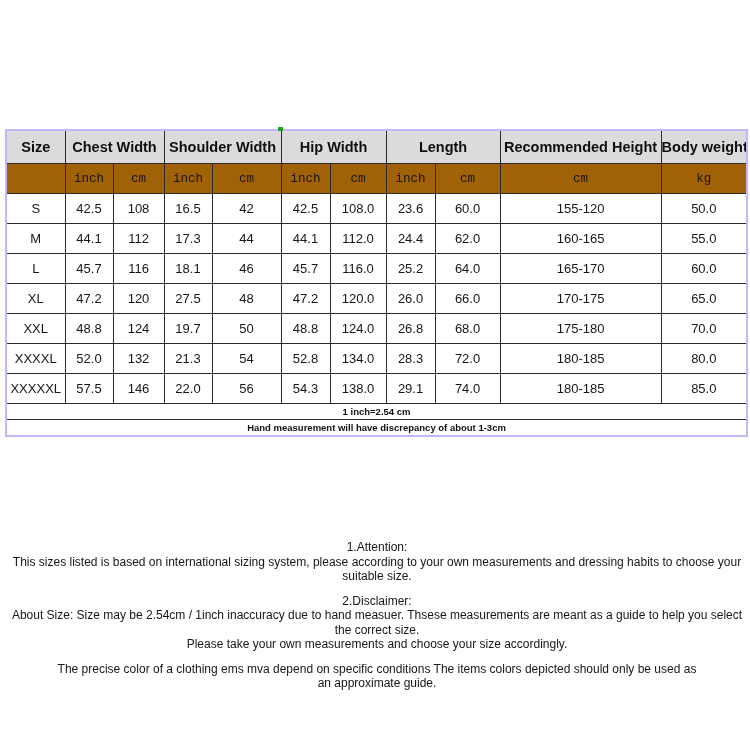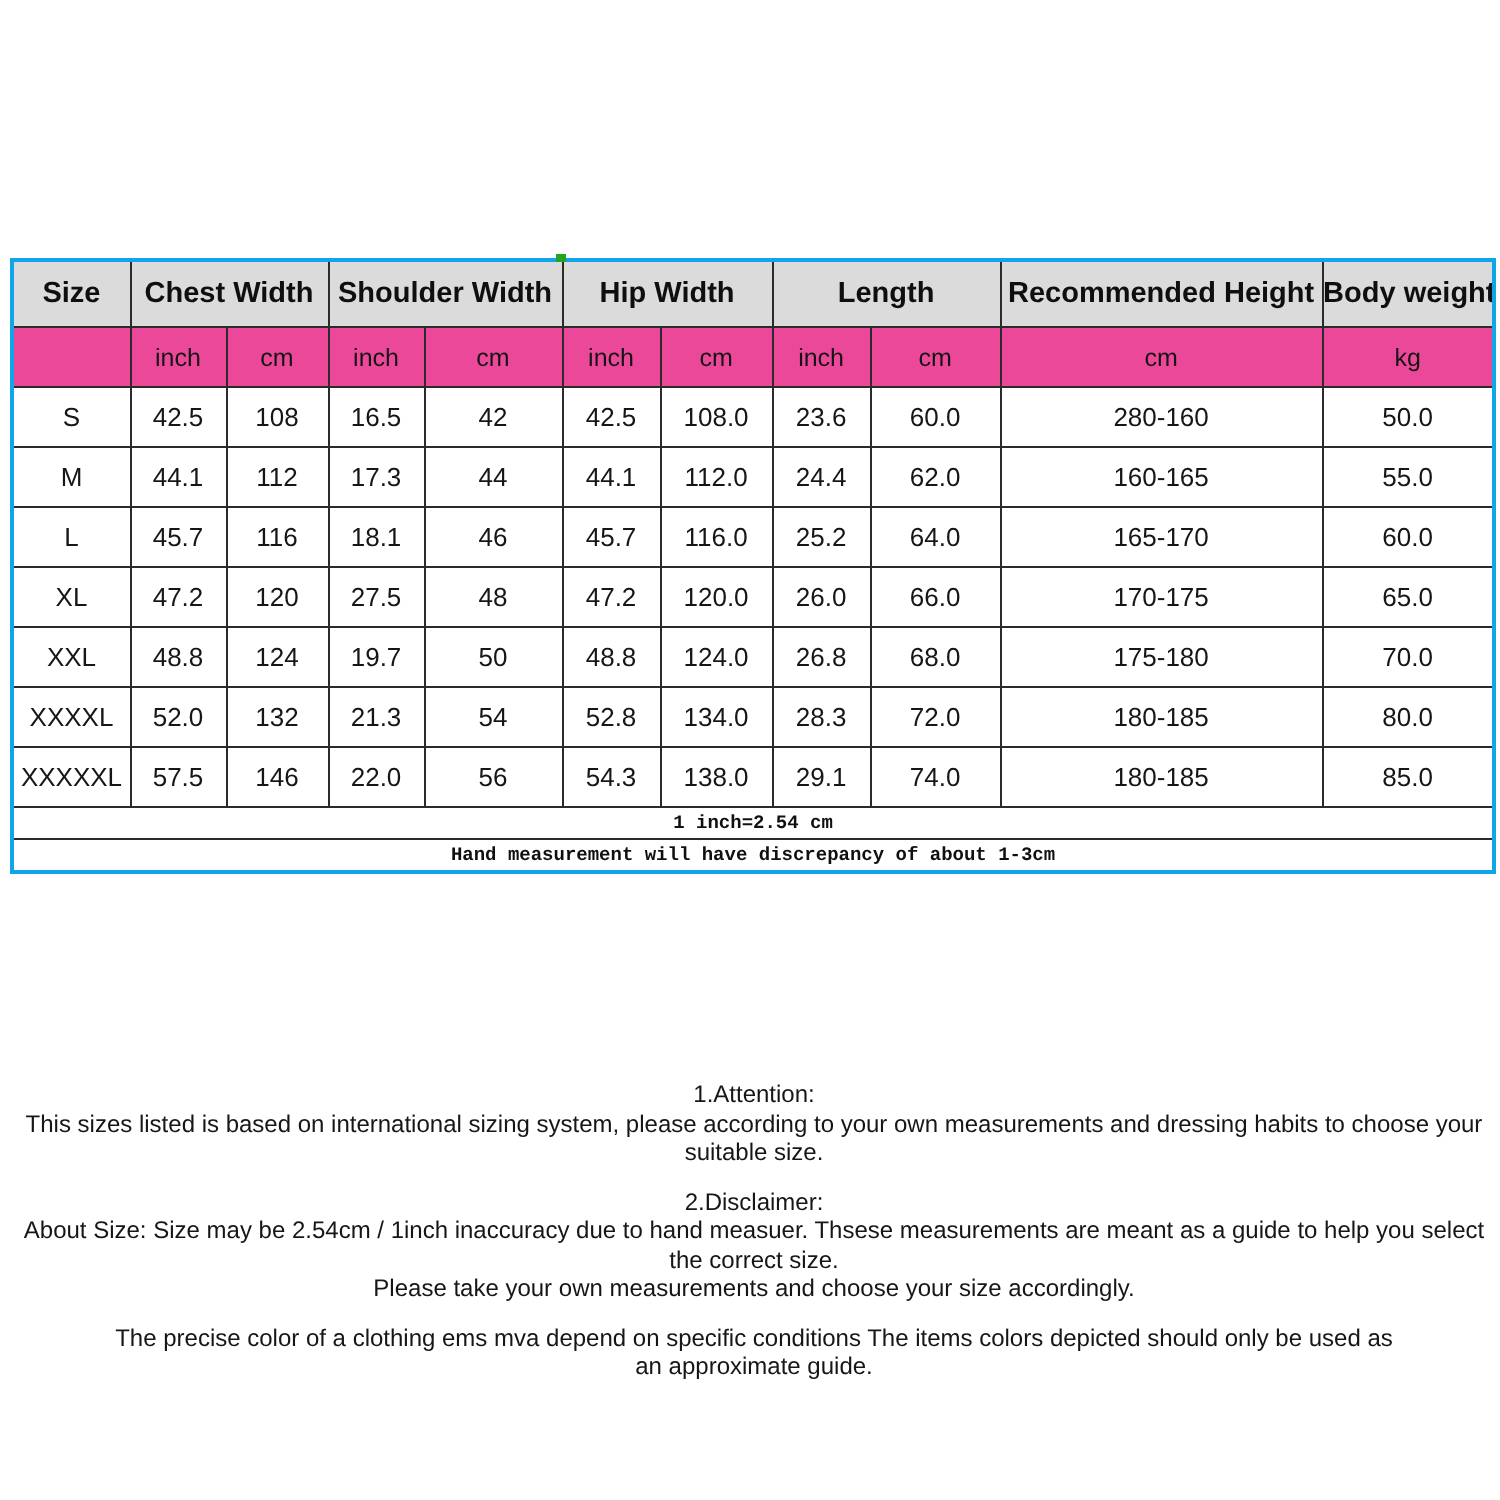--- a/index.html
+++ b/index.html
@@ -4,35 +4,35 @@
 <style>
   html,body{margin:0;padding:0;}
   body{
     width:750px;height:750px;background:#ffffff;position:relative;
     font-family:"Liberation Sans", sans-serif;color:#111;
     -webkit-font-smoothing:antialiased;
   }
   .table-wrap{position:absolute;left:5px;top:129px;}
   table.size-chart{
     border-collapse:collapse;table-layout:fixed;width:741px;background:#fff;
-    border:2px solid #0ea5e9;
+    border:2px solid #c4b5fd;
   }
   table.size-chart th, table.size-chart td{
     border:1px solid #2b2b2b;text-align:center;vertical-align:middle;
     padding:0;overflow:hidden;white-space:nowrap;
   }
   tr.group-row th{
     height:32px;background:#dbdbdb;font-weight:bold;font-size:14.5px;color:#0f0f0f;
   }
   tr.units-row th{
-    height:29px;background:#ec4899;font-weight:normal;font-size:12.5px;color:#151515;
+    height:29px;background:#a16207;font-weight:normal;font-size:12.5px;color:#151515;font-family:Liberation Mono, monospace;
   }
   tbody.data-body td{height:29px;font-size:13px;color:#161616;background:#fff;}
   tr.footnote-row td{
-    height:15px;font-family:Liberation Mono, monospace;font-weight:bold;
+    height:15px;font-family:Liberation Sans, sans-serif;font-weight:bold;
     font-size:9.5px;color:#101010;background:#fff;letter-spacing:0px;
   }
   .green-marker{
     position:absolute;left:278px;top:127px;width:5px;height:4px;background:#1fa51f;
   }
   .notes{
     position:absolute;left:6px;top:540px;width:742px;
     font-size:12px;line-height:14.5px;color:#161616;
   }
   .notes section{margin:0 0 10px 0;}
@@ -84,21 +84,21 @@
         <tr>
           <td>S</td>
           <td>42.5</td>
           <td>108</td>
           <td>16.5</td>
           <td>42</td>
           <td>42.5</td>
           <td>108.0</td>
           <td>23.6</td>
           <td>60.0</td>
-          <td>280-160</td>
+          <td>155-120</td>
           <td>50.0</td>
         </tr>
         <tr>
           <td>M</td>
           <td>44.1</td>
           <td>112</td>
           <td>17.3</td>
           <td>44</td>
           <td>44.1</td>
           <td>112.0</td>

